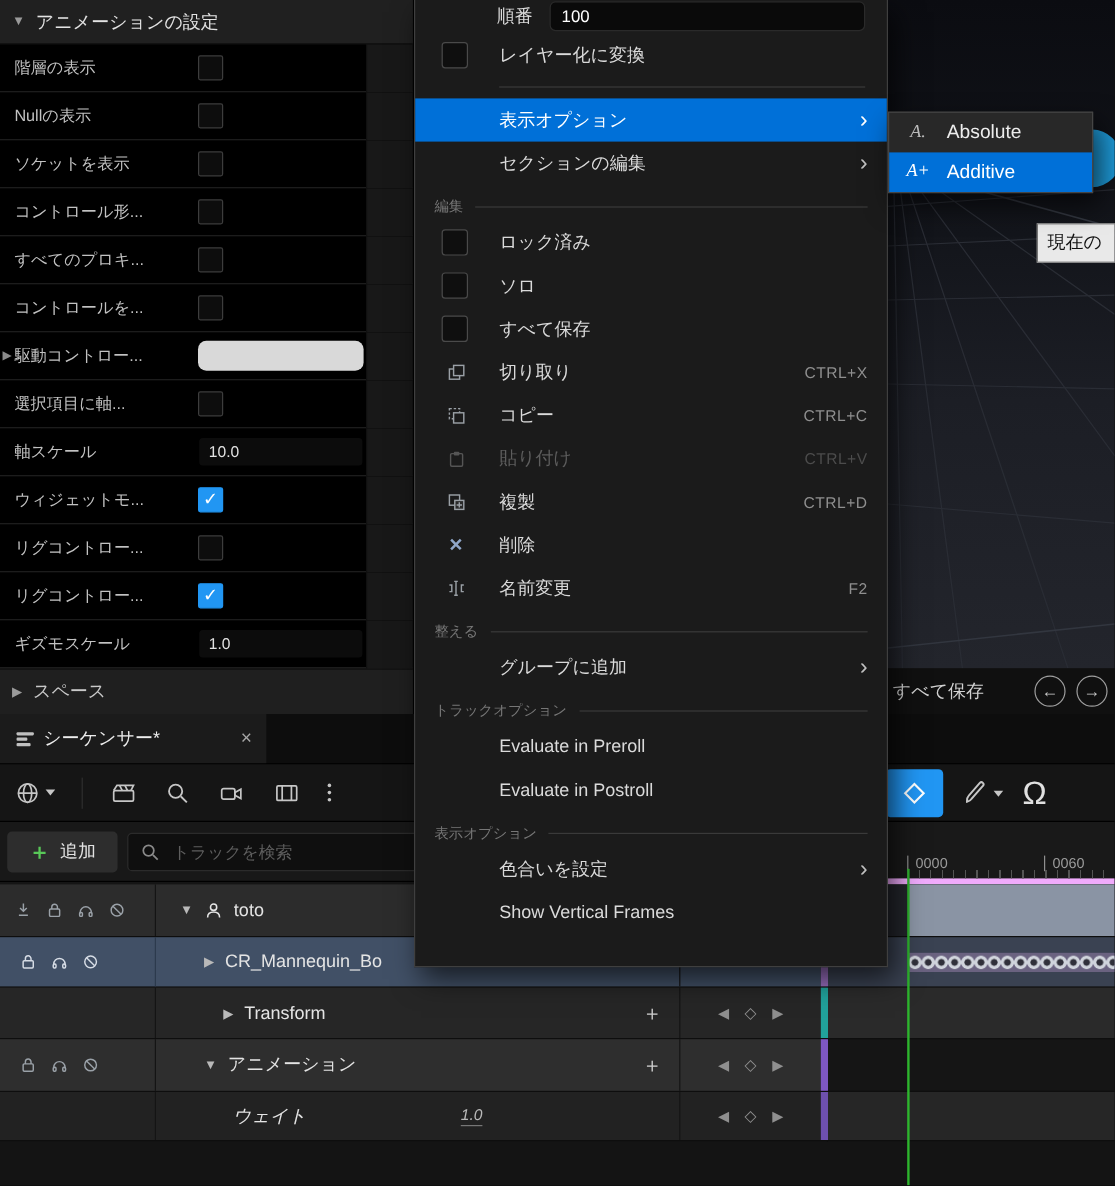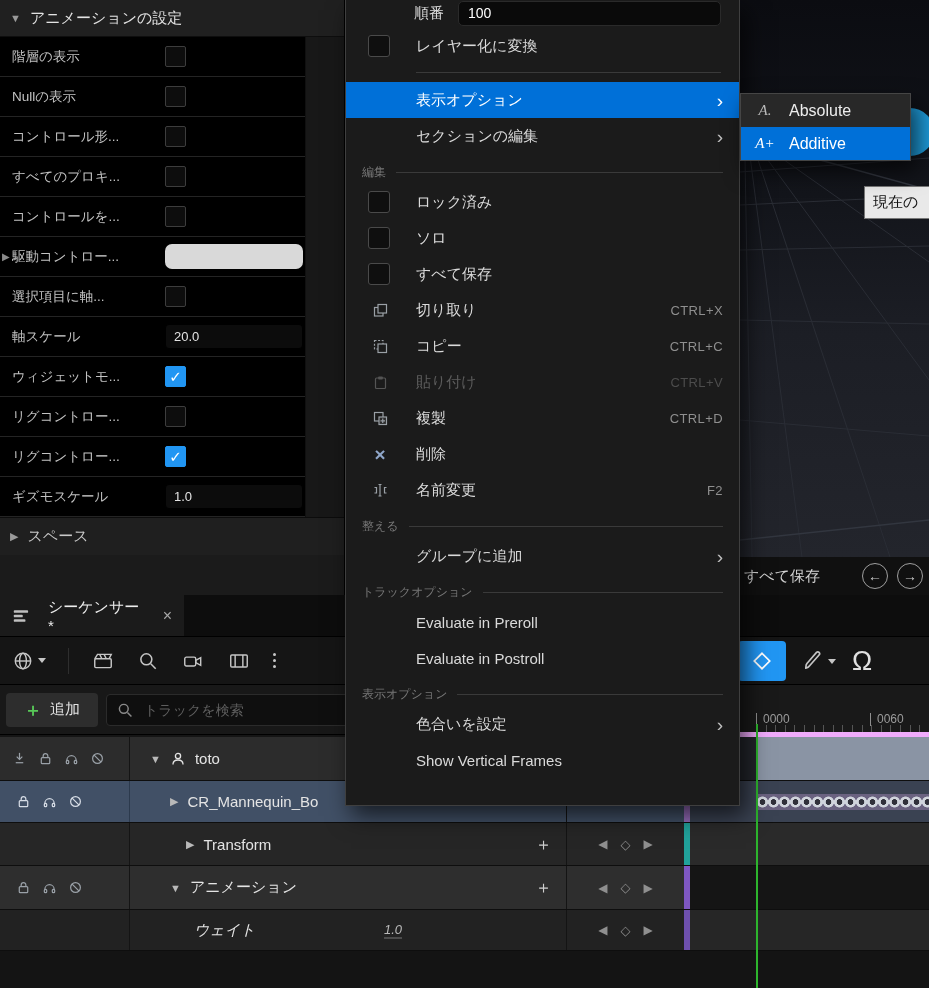--- a/index.html
+++ b/index.html
@@ -63,21 +63,21 @@
   .submenu{position:absolute;left:740px;top:93px;width:171px;background:#282828;border:1px solid #454545;
            box-shadow:6px 10px 22px rgba(0,0,0,.65);z-index:25;}
   .sm-item{height:33px;display:flex;align-items:center;gap:12px;padding:0 12px;font-size:16px;color:#ededed;}
   .sm-item.sel{background:#0070d8;color:#fff;}
   .sm-glyph{font-style:italic;font-family:"Liberation Serif","DejaVu Serif",serif;font-size:15px;width:24px;color:#b9b9b9;text-align:center;}
   .sm-item.sel .sm-glyph{color:#fff;}
 
   
   .sequencer{position:absolute;left:0;top:595px;width:929px;height:393px;background:#151515;z-index:1;}
   .seq-tabbar{height:42px;background:#0d0d0d;border-bottom:1px solid #000;display:flex;}
-  .seq-tab{width:184px;background:#1b1b1b;display:flex;align-items:center;gap:18px;padding:0 12px;font-size:15px;color:#ededed;}
+  .seq-tab{width:222px;background:#1b1b1b;display:flex;align-items:center;gap:6px;padding:0 12px;font-size:15px;color:#ededed;}
   .tab-close{margin-left:auto;color:#a8a8a8;font-size:16px;line-height:1;}
   .seq-toolbar{position:relative;height:48px;background:#151515;border-bottom:1px solid #000;display:flex;align-items:center;gap:22px;padding:0 12px;color:#c6c6c6;}
   .caret{width:0;height:0;border-left:4px solid transparent;border-right:4px solid transparent;border-top:5px solid #c6c6c6;margin-left:4px;}
   .tb-group{display:flex;align-items:center;}
   .tb-sep{width:1px;height:26px;background:#2e2e2e;}
   .vdots{display:flex;flex-direction:column;gap:3px;}
   .vdots i{width:3px;height:3px;border-radius:50%;background:#c6c6c6;}
   .tb-right{position:absolute;left:738px;top:4px;display:flex;align-items:center;gap:16px;}
   .key-btn{width:48px;height:40px;background:#2196f3;border-radius:4px;display:flex;align-items:center;justify-content:center;}
   .omega{font-size:27px;color:#e0e0e0;line-height:1;}
@@ -150,20 +150,24 @@
     </div>
     <div class="lp-row">
       <span class="lp-label">階層の表示</span>
       <span class="lp-check"></span>
     </div>
     <div class="lp-row">
       <span class="lp-label">Nullの表示</span>
       <span class="lp-check"></span>
     </div>
     <div class="lp-row">
+      <span class="lp-label">ソケットを表示</span>
+      <span class="lp-check"></span>
+    </div>
+    <div class="lp-row">
       <span class="lp-label">コントロール形...</span>
       <span class="lp-check"></span>
     </div>
     <div class="lp-row">
       <span class="lp-label">すべてのプロキ...</span>
       <span class="lp-check"></span>
     </div>
     <div class="lp-row">
       <span class="lp-label">コントロールを...</span>
       <span class="lp-check"></span>
@@ -172,21 +176,21 @@
       <span class="lp-expander">▶</span>
       <span class="lp-label">駆動コントロー...</span>
       <span class="lp-colorfield"></span>
     </div>
     <div class="lp-row">
       <span class="lp-label">選択項目に軸...</span>
       <span class="lp-check"></span>
     </div>
     <div class="lp-row">
       <span class="lp-label">軸スケール</span>
-      <span class="lp-field">20.0</span>
+      <span class="lp-field">10.0</span>
     </div>
     <div class="lp-row">
       <span class="lp-label">ウィジェットモ...</span>
       <span class="lp-check checked"></span>
     </div>
     <div class="lp-row">
       <span class="lp-label">リグコントロー...</span>
       <span class="lp-check"></span>
     </div>
     <div class="lp-row">

